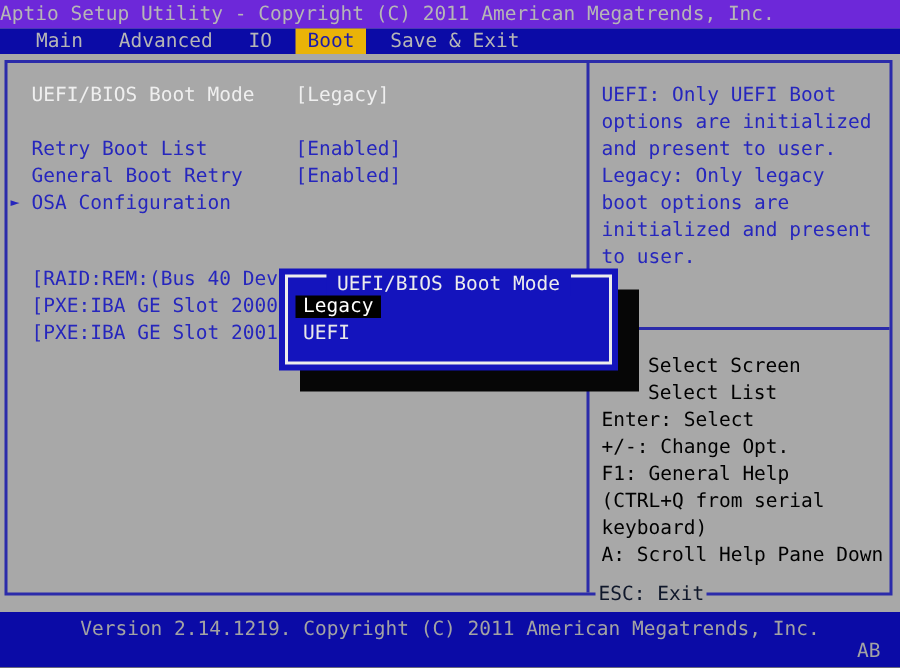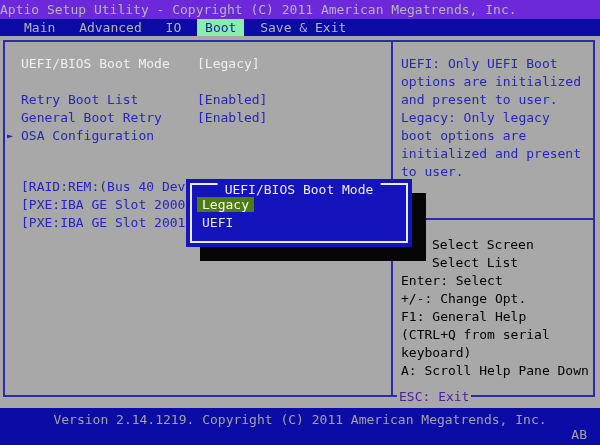--- a/index.html
+++ b/index.html
@@ -15,21 +15,21 @@
     position:absolute;left:0;top:0;width:600px;height:19px;
     background:#6d28d9;color:#b6b6b6;text-align:left;line-height:19px;
     white-space:nowrap;
   }
   .menubar{
     position:absolute;left:0;top:19px;width:600px;height:17px;
     background:#0b0ba6;color:#b6b6b6;line-height:17px;
     padding-left:16px;box-sizing:border-box;white-space:nowrap;
   }
   .menu-item{display:inline-block;padding:0 8px;cursor:default;}
-  .menu-item.active{background:#86efac;color:#1b1baa;}
+  .menu-item.active{background:#eab308;color:#1b1baa;}
   
   .frame{
     position:absolute;left:3px;top:40px;width:592px;height:357px;
     border:2px solid #2b2baa;box-sizing:border-box;
   }
   .vdivider{position:absolute;left:391px;top:42px;width:2px;height:353px;background:#2b2baa;}
   .hdivider{position:absolute;left:393px;top:218px;width:200px;height:2px;background:#2b2baa;z-index:1;}
   
   .opt-row{position:absolute;left:21px;width:360px;color:#2626bd;white-space:nowrap;}
   .opt-row .val{position:absolute;left:176px;top:0;}
@@ -43,40 +43,40 @@
     color:#2626bd;line-height:18px;white-space:pre-line;
   }
   .key-legend{
     position:absolute;left:401px;top:236px;width:192px;
     color:#000000;line-height:18px;white-space:nowrap;
   }
   .key-line{height:18px;}
   .key-line.indent{padding-left:31px;}
   .esc-exit{
     position:absolute;left:397px;top:389px;z-index:1;
-    background:#a8a8a8;color:#4c1d95;padding:0 2px;white-space:nowrap;
+    background:#a8a8a8;color:#0f172a;padding:0 2px;white-space:nowrap;
   }
   
   .popup-shadow{position:absolute;left:200px;top:193px;width:226px;height:68px;background:#060606;z-index:2;}
   .popup{
     position:absolute;left:186px;top:179px;width:226px;height:68px;
     background:#1414bd;z-index:3;box-sizing:border-box;
   }
   .popup-inner{
     position:absolute;left:4px;top:4px;right:4px;bottom:4px;
     border:2px solid #ececec;
   }
   .popup-title{
     position:absolute;top:-3px;left:50%;transform:translateX(-50%);
     background:#1414bd;color:#ececec;padding:0 7px;white-space:nowrap;
   }
   .popup-options{position:absolute;left:5px;top:11px;right:4px;}
   .popup-option{height:18px;line-height:17px;color:#e8e8e8;white-space:nowrap;}
   .popup-option .optlabel{padding:0 5px;}
-  .popup-option.selected .optlabel{background:#4d7c0f;color:#fff;}
+  .popup-option.selected .optlabel{background:#000000;color:#fff;}
   
   .statusbar{
     position:absolute;left:0;top:408px;width:600px;height:37px;
     background:#0b0ba6;color:#a3a3a3;
   }
   .version-line{text-align:center;padding-top:4px;white-space:nowrap;}
   .corner-code{position:absolute;right:13px;bottom:3px;}
 </style>
 </head>
 <body>

